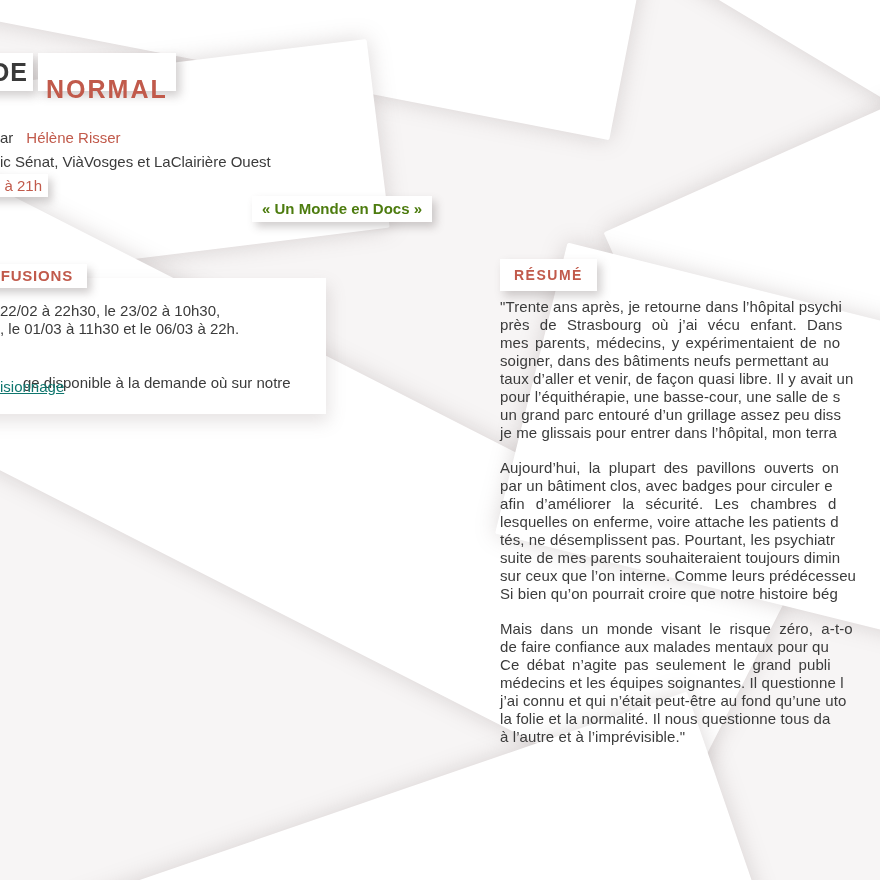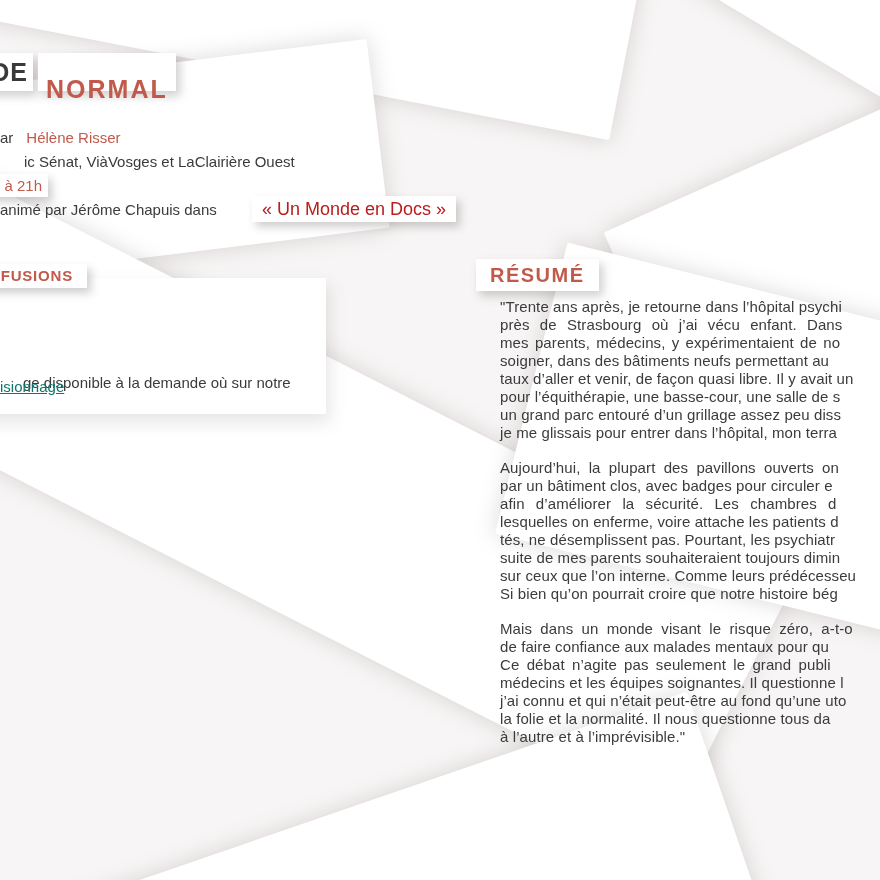--- a/index.html
+++ b/index.html
@@ -33,31 +33,31 @@
     box-sizing:border-box;white-space:nowrap;
   }
   .chip-de{left:-45px;top:53px;width:78px;height:38px;line-height:38px;
     text-align:right;padding-right:5px;
     font-size:25px;font-weight:bold;letter-spacing:1px;color:#3a3a3a;}
   .chip-normal{left:38px;top:53px;height:38px;line-height:38px;padding:17px 8px;
     font-size:25px;font-weight:bold;letter-spacing:2px;}
   .chip-broadcast{left:-18px;top:174px;width:66px;height:23px;line-height:23px;
     text-align:right;padding-right:6px;font-size:15px;font-weight:bold;}
   .chip-show{left:252px;top:196px;height:26px;line-height:26px;padding:0 10px;
-    font-size:18px;font-weight:normal;color:#b91c1c;}
+    font-size:15px;font-weight:bold;color:#4d7c0f;}
   .chip-rediff{left:-30px;top:264px;width:117px;height:24px;line-height:24px;
     text-align:right;padding-right:14px;font-size:15px;font-weight:bold;letter-spacing:.8px;}
-  .chip-resume{left:476px;top:259px;height:32px;line-height:32px;padding:0 14px;
-    font-size:20px;font-weight:bold;letter-spacing:1.5px;}
+  .chip-resume{left:500px;top:259px;height:32px;line-height:32px;padding:0 14px;
+    font-size:14px;font-weight:bold;letter-spacing:1.5px;}
 
   
   .line{position:absolute;white-space:nowrap;font-size:15px;}
   .l-author{left:0;top:129px;font-weight:bold;color:#3a3a3a;}
   .l-author .name{margin-left:13px;}
-  .l-copro{left:0;top:153px;padding-left:24px;}
+  .l-copro{left:0;top:153px;}
   .l-debate{left:0;top:201px;}
 
   
   .card{
     position:absolute;left:-30px;top:278px;width:356px;height:136px;
     background:#ffffff;box-shadow:3px 8px 16px rgba(120,105,105,.18);
   }
   .l-schedule{left:0;top:302px;}
   .sline{white-space:nowrap;font-size:15px;line-height:18px;}
   .l-replay{left:0;top:374px;margin-left:23px;}
@@ -100,29 +100,32 @@
   </div>
 
   <div class="line l-author">
     <span class="b">ar</span><span class="b accent name">Hélène Risser</span>
   </div>
   <div class="line l-copro">ic Sénat, ViàVosges et LaClairière Ouest</div>
   <div class="chip chip-broadcast">
     
     <span class="b accent">à 21h</span>
   </div>
-  <div class="line l-debate">animé par Jérôme Chapuis dans</div>
   <div class="chip chip-show">
     <span>« Un Monde en Docs »</span>
   </div>
 
   <div class="card"></div>
   <div class="chip chip-rediff">
     <span class="accent">FFUSIONS</span>
   </div>
+  <div class="line l-schedule">
+      <div class="sline">22/02 à 22h30, le 23/02 à 10h30,</div>
+      <div class="sline">, le 01/03 à 11h30 et le 06/03 à 22h.</div>
+    </div>
   <div class="line l-replay">ge disponible à la demande où sur notre</div>
   <a class="line l-replay-link" href="#">isionnage</a>
 
   <div class="chip chip-resume">
     <span class="accent">RÉSUMÉ</span>
   </div>
   <div class="para" id="p1">
       <div class="pline">"Trente ans après, je retourne dans l’hôpital psychi</div>
       <div class="pline">près de Strasbourg où j’ai vécu enfant. Dans</div>
       <div class="pline">mes parents, médecins, y expérimentaient de no</div>

